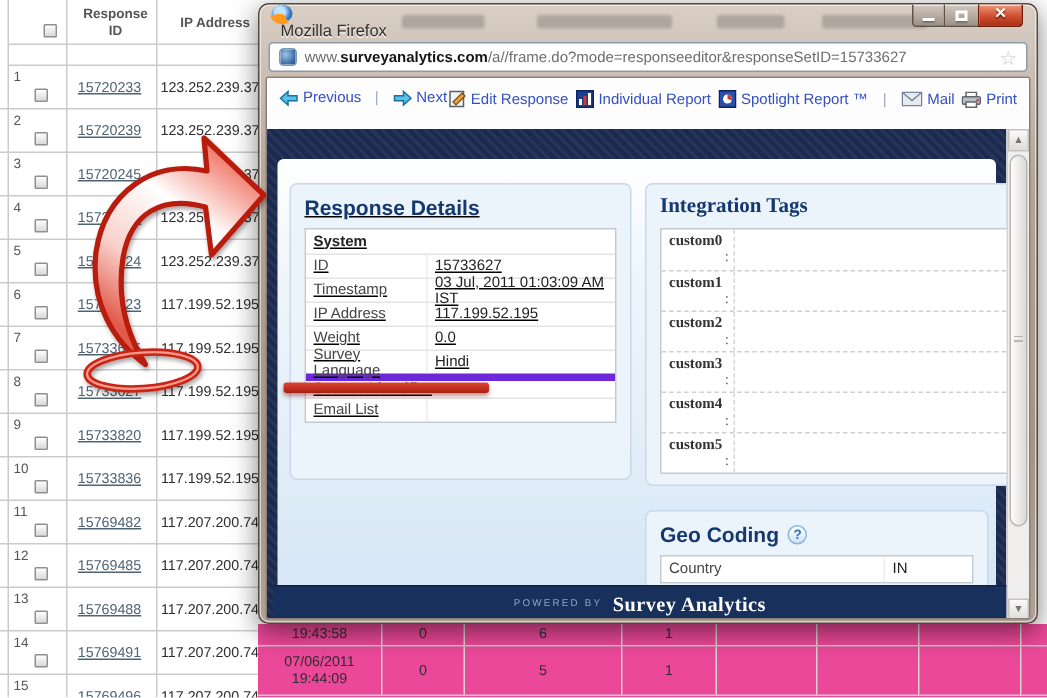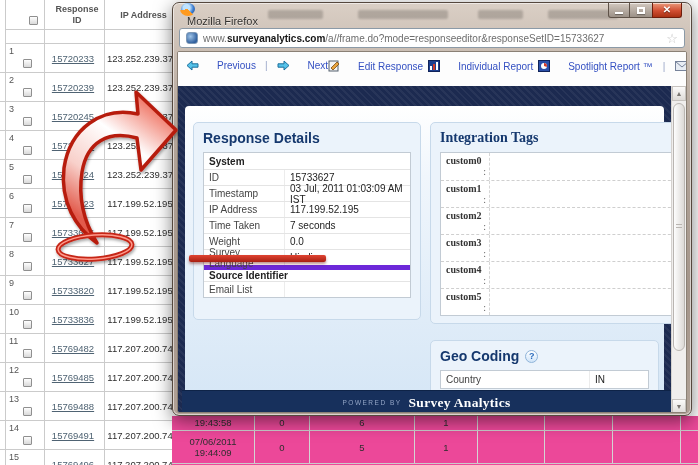--- a/index.html
+++ b/index.html
@@ -69,35 +69,35 @@
   .url-text { font-size:10px; color:#6d6d6d; white-space:nowrap; overflow:hidden; }
   .url-domain { color:#151515; font-weight:bold; }
   .star { margin-left:auto; color:#c6c6c6; font-size:13px; line-height:1; cursor:pointer; }
 
   .client { position:relative; margin:0 4px; height:362px; background:#fff;
             border:1px solid #8a8075; border-radius:2px; overflow:hidden; }
   .toolbar { height:34px; background:#fdfdfd; display:flex; align-items:flex-start;
              padding:8px 8px 0 8px; font-size:10px; }
   .tgroup { display:flex; align-items:center; gap:4px; }
   .tgroup.right { margin-left:auto; gap:5px; }
-  .tlink { display:flex; align-items:center; gap:18px; color:#3450c2; cursor:pointer; white-space:nowrap; }
+  .tlink { display:flex; align-items:center; gap:3px; color:#3450c2; cursor:pointer; white-space:nowrap; }
   .tsep { color:#9aa6c8; margin:0 5px; }
   .ticon { display:inline-block; }
 
   .vprow { display:flex; height:328px; }
   .viewport { flex:1; position:relative; background:#1c2a50; overflow:hidden; }
   .viewport::before { content:""; position:absolute; inset:0;
     background:repeating-linear-gradient(45deg, rgba(255,255,255,.05) 0 2px, transparent 2px 5px); }
   .page-white { position:absolute; left:7px; right:7px; top:20px; bottom:24px; border-radius:4px 4px 0 0;
     background:linear-gradient(#ffffff, #f0f6fc 25%, #d7e7f6 100%); }
 
   .panel { position:absolute; background:#ebf3fb; border:1px solid #c7d9ea; border-radius:5px;
            padding:5px 9px; z-index:10; }
   .panel h2 { margin:2px 0 6px; font-size:14px; color:#15386e; font-weight:bold; }
-  .panel-details { left:15px; top:36px; width:228px; height:198px; }
+  .panel-details { left:15px; top:36px; width:228px; height:198px;text-decoration:underline; }
   .panel-tags    { left:252px; top:36px; width:272px; height:202px;font-family:Liberation Serif, serif; }
   .panel-geo     { left:252px; top:254px; width:229px; height:62px; }
 
   .dtable { background:#fff; border:1px solid #c2cbd4; font-size:10px; }
   .drow { display:flex; height:16px; align-items:center; border-top:1px solid #e4e4e4; }
   .drow:first-child { border-top:none; }
   .drow.section { font-weight:bold; color:#222; border-top:5px solid #6d28d9; }
   .drow.section:first-child { border-top:none; }
   .drow .lbl { width:80px; padding-left:5px; color:#444; flex:0 0 auto; }
   .drow .val { flex:1; color:#222; padding-left:5px; border-left:1px solid #ececec; align-self:stretch;
@@ -386,24 +386,20 @@
                 <span class="lbl">ID</span>
                 <span class="val">15733627</span>
               </div>
               <div class="drow">
                 <span class="lbl">Timestamp</span>
                 <span class="val">03 Jul, 2011 01:03:09 AM IST</span>
               </div>
               <div class="drow">
                 <span class="lbl">IP Address</span>
                 <span class="val">117.199.52.195</span>
-              </div>
-              <div class="drow">
-                <span class="lbl">Time Taken</span>
-                <span class="val">7 seconds</span>
               </div>
               <div class="drow">
                 <span class="lbl">Weight</span>
                 <span class="val">0.0</span>
               </div>
               <div class="drow">
                 <span class="lbl">Survey Language</span>
                 <span class="val">Hindi</span>
               </div>
             <div class="drow section">

